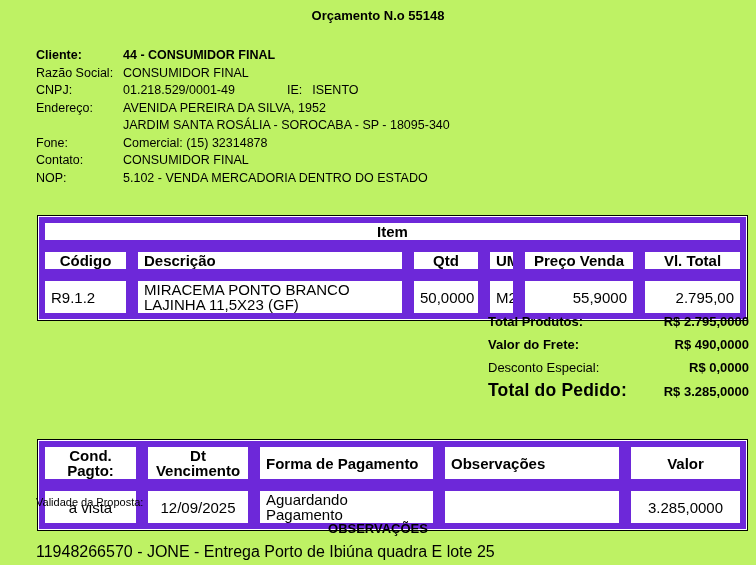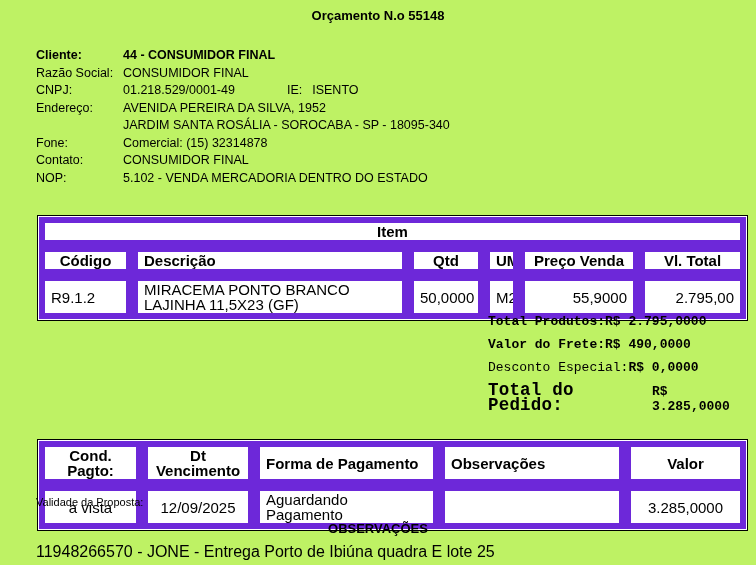--- a/index.html
+++ b/index.html
@@ -72,26 +72,25 @@
   .item-data-row td { height: 37px; }
 
   
   .totals {
     position: absolute;
     left: 488px; top: 314px;
     width: 261px;
   }
   .totals .t-row {
     display: flex;
-    justify-content: flex-start;
+    justify-content: space-between;
     align-items: baseline;
     margin-bottom: 8px;
     font-size: 13px;
     line-height: 15px;
-    font-family: Liberation Mono, monospace;
   }
   .totals .t-row .t-lbl { font-weight: bold; }
   .totals .t-row .t-val { font-weight: bold; }
   .totals .t-row.regular-label .t-lbl { font-weight: normal; }
   .totals .t-row.grand {
     margin-top: 2px;
     margin-bottom: 0;
   }
   .totals .t-row.grand .t-lbl {
     font-size: 17.5px;

